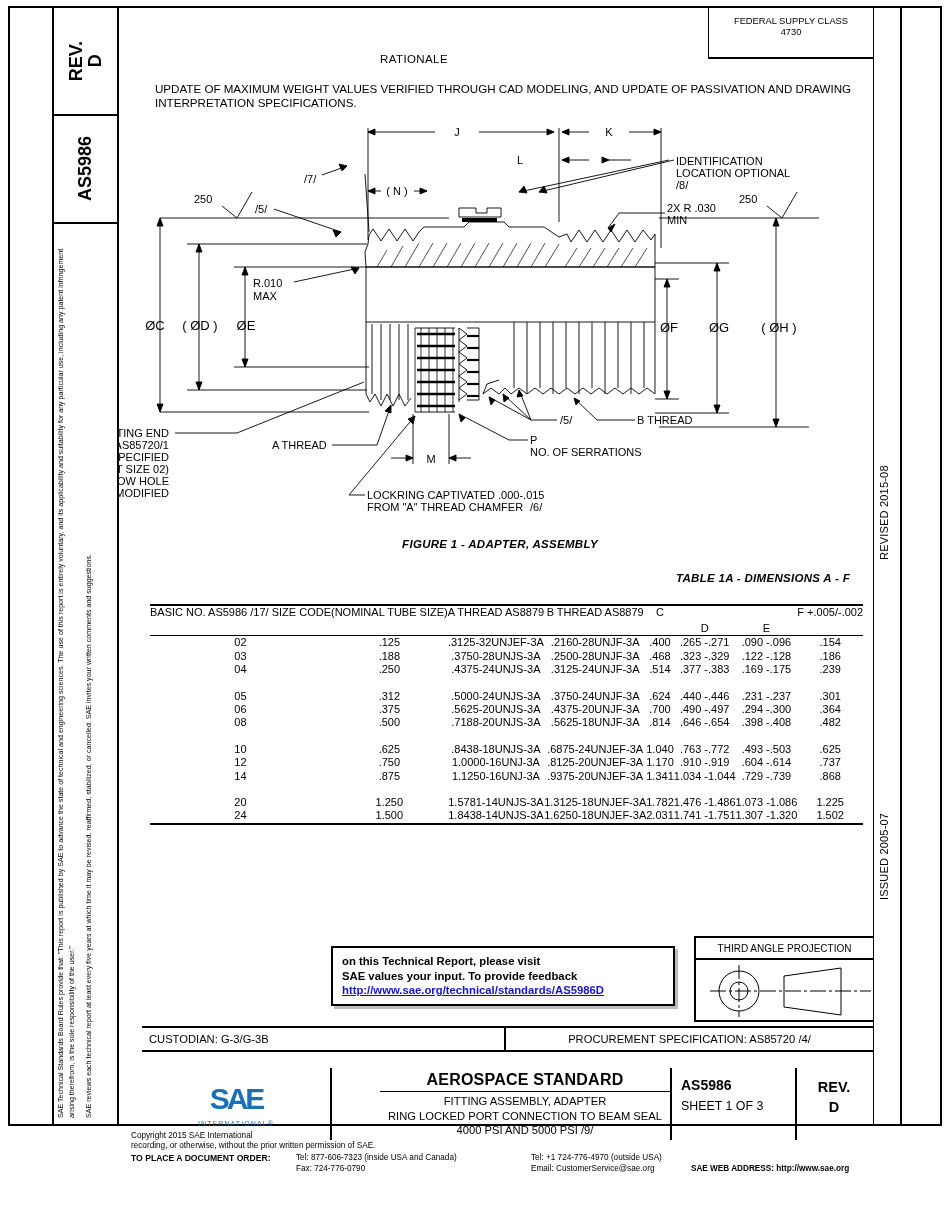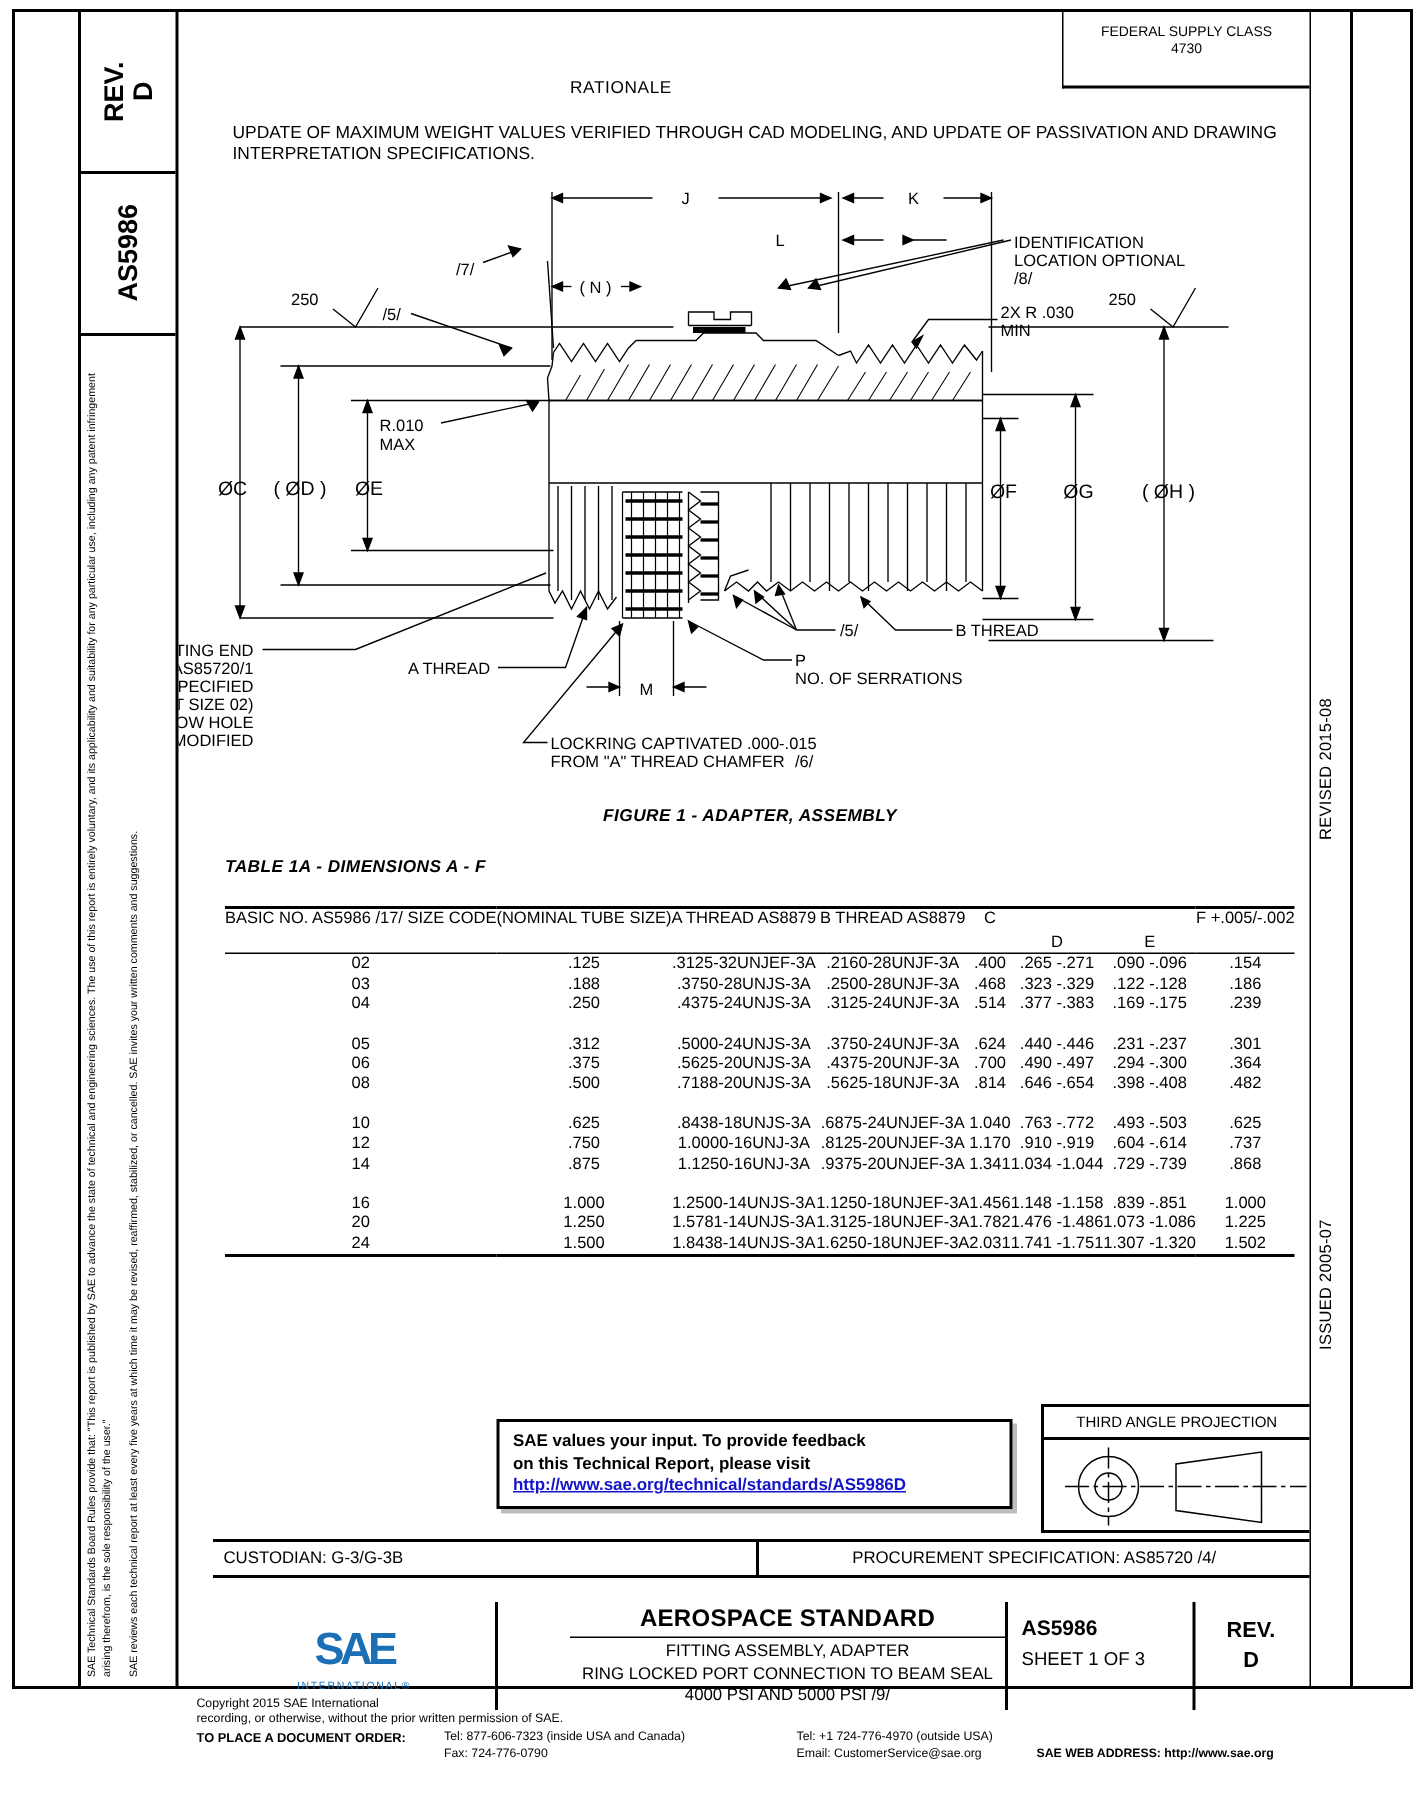--- a/index.html
+++ b/index.html
@@ -155,21 +155,21 @@
     text-align: center;
     font-weight: bold;
     font-style: italic;
     font-size: 11.5px;
     letter-spacing: 0.3px;
   }
   .tbl-caption {
     position: absolute;
     left: 150px; top: 572px;
     width: 700px;
-    text-align: left;
+    text-align: right;
     font-weight: bold;
     font-style: italic;
     font-size: 11.5px;
     letter-spacing: 0.3px;
   }
 
   
   .dim-table {
     position: absolute;
     left: 150px; top: 604px;
@@ -773,32 +773,20 @@
         <td class="col-dhi">1.044</td>
         <td class="col-elo">.729 -</td>
         <td class="col-ehi">.739</td>
         <td>.868</td>
       </tr>
       <tr class="spacer-row">
         <td colspan="10"></td>
       </tr>
 
       <tr>
-        <td>16</td>
-        <td>1.000</td>
-        <td>1.2500-14UNJS-3A</td>
-        <td>1.1250-18UNJEF-3A</td>
-        <td>1.456</td>
-        <td class="col-dlo">1.148 -</td>
-        <td class="col-dhi">1.158</td>
-        <td class="col-elo">.839 -</td>
-        <td class="col-ehi">.851</td>
-        <td>1.000</td>
-      </tr>
-      <tr>
         <td>20</td>
         <td>1.250</td>
         <td>1.5781-14UNJS-3A</td>
         <td>1.3125-18UNJEF-3A</td>
         <td>1.782</td>
         <td class="col-dlo">1.476 -</td>
         <td class="col-dhi">1.486</td>
         <td class="col-elo">1.073 -</td>
         <td class="col-ehi">1.086</td>
         <td>1.225</td>
@@ -812,22 +800,22 @@
         <td class="col-dlo">1.741 -</td>
         <td class="col-dhi">1.751</td>
         <td class="col-elo">1.307 -</td>
         <td class="col-ehi">1.320</td>
         <td>1.502</td>
       </tr>
     </tbody>
   </table>
 
   <div class="feedback-box">
+    <div>on this Technical Report, please visit</div>
     <div>SAE values your input. To provide feedback</div>
-    <div>on this Technical Report, please visit</div>
     <a href="#">http://www.sae.org/technical/standards/AS5986D</a>
   </div>
 
   <div class="tap-box">
     <div class="tap-title">THIRD ANGLE PROJECTION</div>
     <div class="tap-art">
       <svg width="177" height="60" viewBox="0 0 177 60">
         <g stroke="#000" fill="none" stroke-width="1">
           <circle cx="43" cy="31" r="20"></circle>
           <circle cx="43" cy="31" r="9"></circle>

